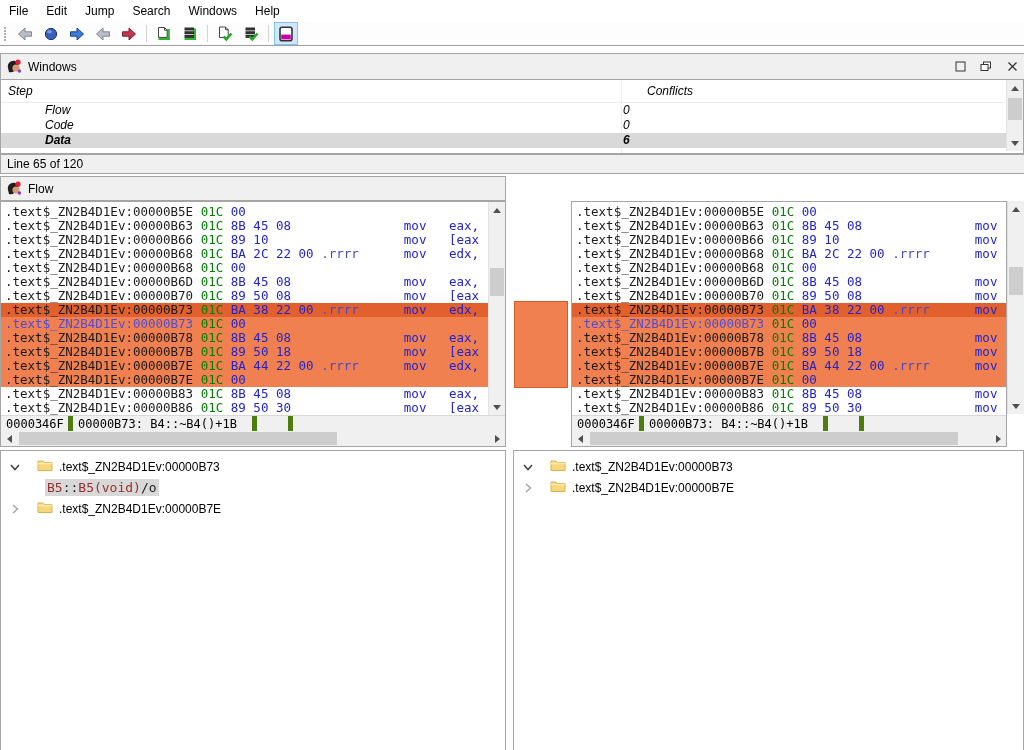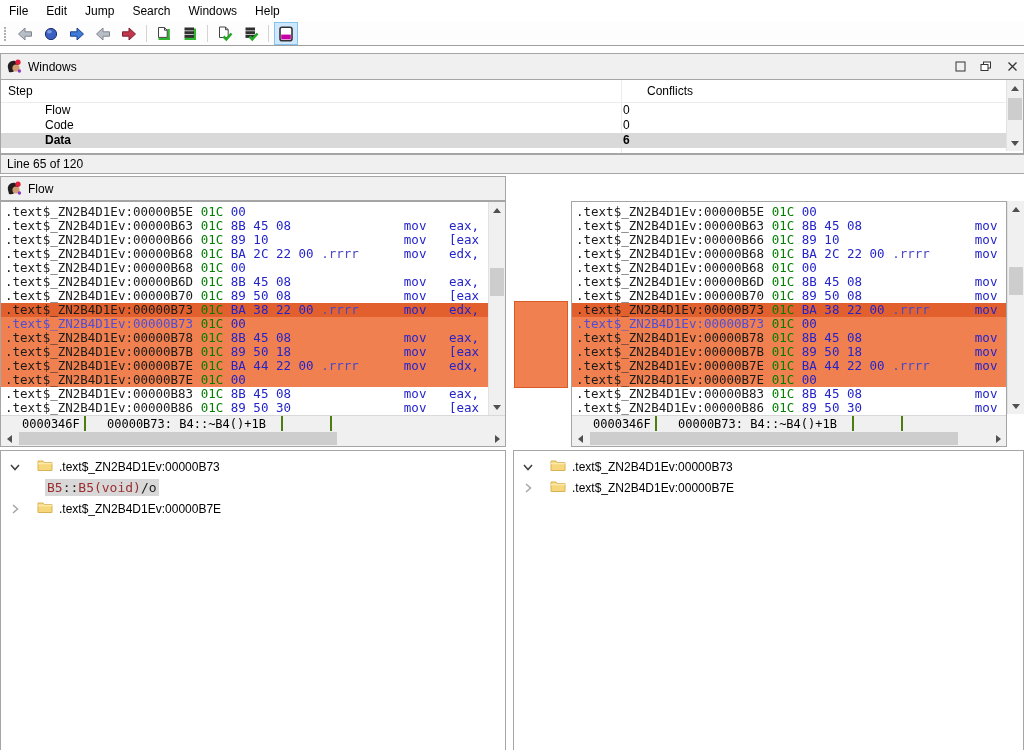--- a/index.html
+++ b/index.html
@@ -17,21 +17,21 @@
   .tb-btn{width:22px;height:21px;display:flex;align-items:center;justify-content:center;
           border:1px solid transparent;margin:0 1px;}
   .tb-btn.checked{background:var(--toolbar-checked,#cfe8ff);border:1px solid #84c3f0;}
   .tb-sep{width:1px;height:17px;background:#d4d4d4;margin:0 4px;}
 
   
   .win-title{background:#f0f0f0;border:1px solid #a5a5a5;display:flex;align-items:center;}
   .win-title .t{margin-left:6px;}
   .win-btns{margin-left:auto;display:flex;align-items:center;}
   .win-btn{width:26px;height:19px;display:flex;align-items:center;justify-content:center;}
-  .progress-body{background:#fff;border:1px solid #a5a5a5;overflow:hidden;}
+  .progress-body{background:#fff;border:1px solid #a5a5a5;overflow:hidden;font-style:italic;}
   .pcol-divider{position:absolute;left:620px;top:0;bottom:0;width:1px;background:#ececec;}
   .phead{position:relative;height:22px;border-bottom:1px solid #ececec;}
   .phead .h1{position:absolute;left:7px;top:4px;}
   .phead .h2{position:absolute;left:624px;top:4px;margin-left:22px;}
   .prow{position:relative;height:15px;line-height:15px;}
   .prow .step{position:absolute;left:44px;}
   .prow .conf{position:absolute;left:622px;}
   .prow.sel{background:var(--sel-gray,#d9d9d9);font-weight:bold;}
 
   .line-status{background:#f0f0f0;border:1px solid #a5a5a5;display:flex;align-items:center;padding-left:6px;}
@@ -57,21 +57,21 @@
   .asm-row .op{position:absolute;left:calc(4px + 59ch);}
   .c-lbl{color:#1b1b1b;}
   .c-flg{color:var(--flags-green,#007f00);}
   .c-byt,.c-ins{color:var(--bytes-blue,#2323cc);}
   .c-rel{color:#4a4ac8;}
   .asm-row.hl-block{background:var(--hl-block,#f0804f);}
   .asm-row.hl-cursor{background:var(--hl-cursor,#e2602e);}
   .asm-row.addr-blue .c-lbl{color:var(--addr-blue,#4d4dd8);}
   .lst-status{position:absolute;left:0;right:0;height:16px;background:#f0f0f0;border-top:1px solid #d9d9d9;
               display:flex;font-family:"DejaVu Sans Mono",monospace;font-size:12px;line-height:16px;}
-  .lst-status .cell{border-right:2px solid #4d7c0f;padding-left:21px;overflow:hidden;white-space:pre;}
+  .lst-status .cell{border-right:5px solid #4d7c0f;padding-left:5px;overflow:hidden;white-space:pre;}
 
   
   .tree{background:#fff;border:1px solid #a5a5a5;overflow:hidden;padding-top:5px;}
   .tree-row{position:relative;height:21px;display:flex;align-items:center;}
   .tree-row .chev{width:12px;height:12px;margin-left:8px;flex:0 0 12px;}
   .tree-row .folder{margin-left:16px;flex:0 0 16px;}
   .tree-row .lab{margin-left:6px;}
   .tree-leaf{margin-left:44px;background:#d8d8d8;padding:1px 2px;
              font-family:"DejaVu Sans Mono",monospace;font-size:13px;white-space:pre;}
   .seg-maroon{color:var(--tree-maroon,#9b2d30);margin-top:31px;}

